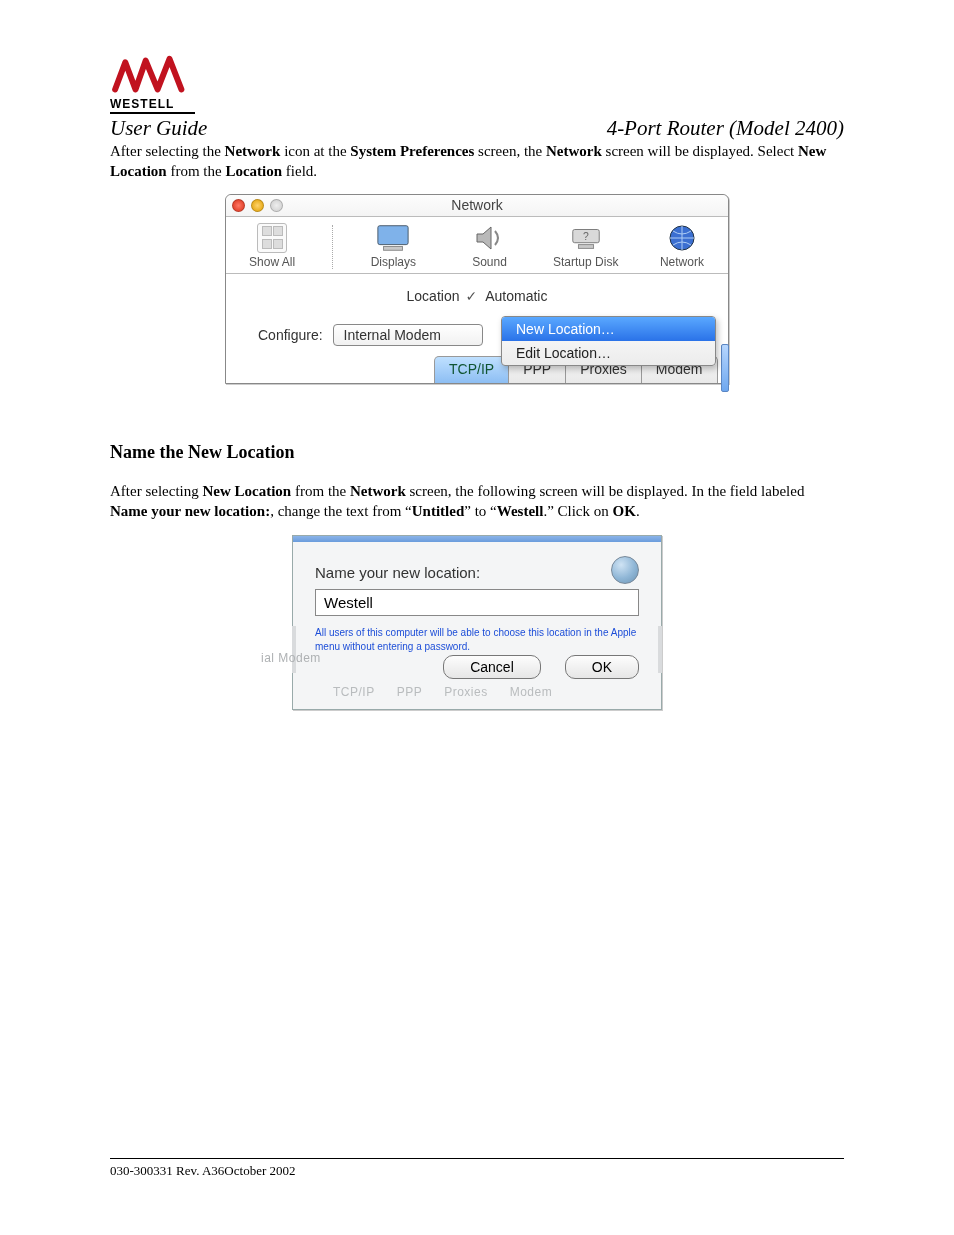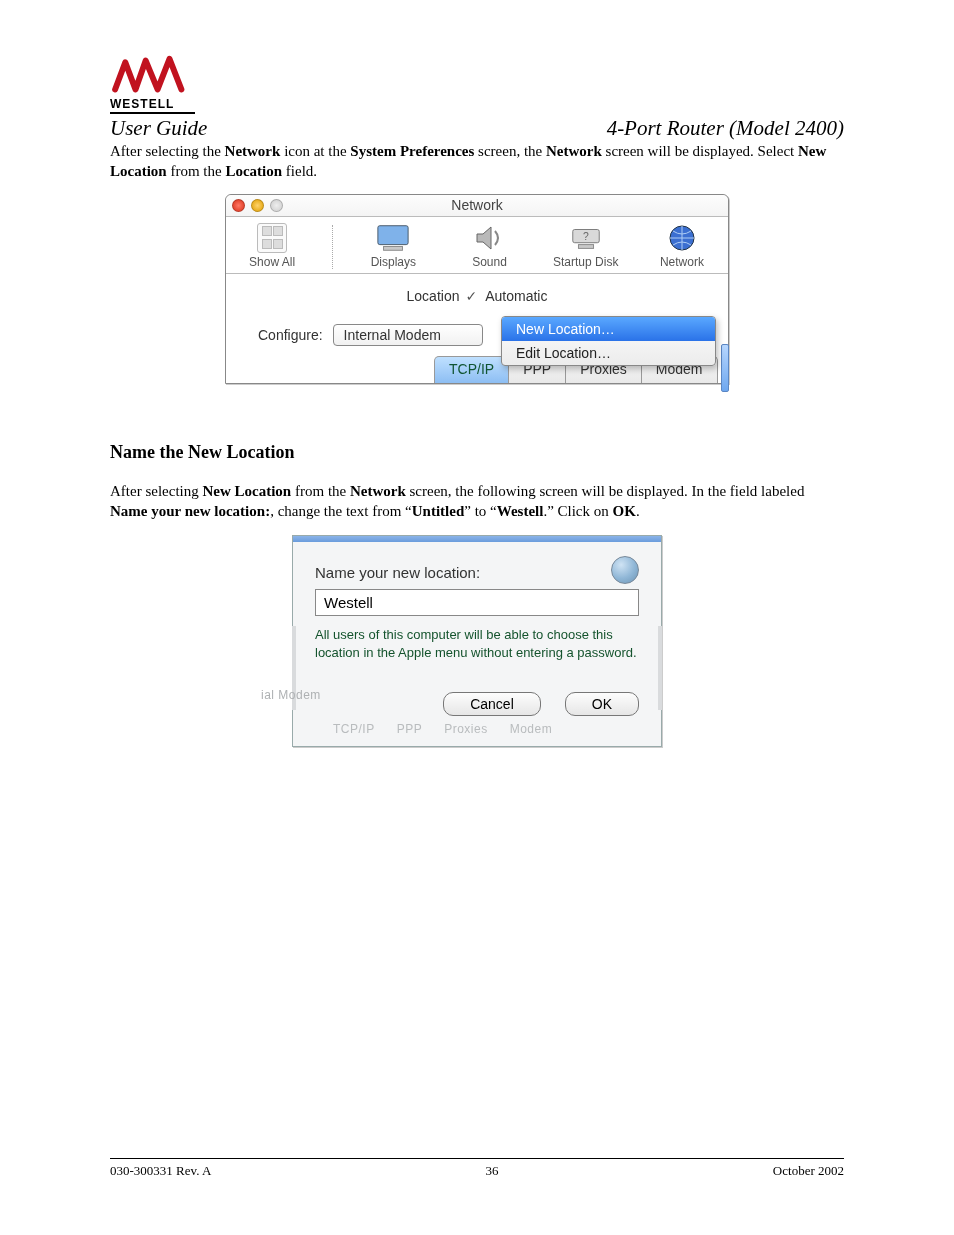--- a/index.html
+++ b/index.html
@@ -52,31 +52,31 @@
   .tabs .tab.active { background: linear-gradient(#bfe0ff,#8dbef3); color: #153; font-weight: 500; }
 
   .scrollend { position: absolute; right: -1px; top: 70px; width: 8px; height: 48px; background: linear-gradient(#b7d7ff,#6ea7ef); border: 1px solid #5a86c4; border-radius: 2px;}
 
   
   .namwin { width: 370px; margin: 14px auto 0 auto; border: 1px solid #9aa; background: #f4f5f6; font-family: "Lucida Grande", Arial, sans-serif; position: relative; padding: 18px 22px 10px 22px; box-shadow: 1px 1px 0 #ccc;}
   .namwin .topline { height: 6px; background: linear-gradient(#8ab3e8,#6a9cdc); position:absolute; top:0; left:0; right:0;}
   .namwin .prompt { font-size: 15px; color: #333; margin: 10px 0 8px 0;}
   .namwin .globe { position: absolute; right: 22px; top: 20px; width: 28px; height: 28px; border-radius: 50%; background: radial-gradient(circle at 35% 30%, #cfe3f4 0%, #8fb6d6 55%, #6c93b3 100%); border: 1px solid #789;}
   .namwin input.loc { width: 100%; font-size: 15px; padding: 4px 8px; border: 1px solid #888; background: #fff; margin-bottom: 10px; font-family: inherit;}
-  .namwin .note { font-size: 13px; color: #14532d; line-height: 1.35; margin-bottom: 31px;}
+  .namwin .note { font-size: 10px; color: #1d4ed8; line-height: 1.35; margin-bottom: 2px;}
   .namwin .btnrow { display: flex; justify-content: flex-end; gap: 24px; margin-bottom: 6px;}
   .namwin button { font-family: inherit; font-size: 14px; padding: 3px 26px; border: 1px solid #777; border-radius: 10px; background: linear-gradient(#fdfdfd,#e6e6e6); cursor: pointer;}
   .namwin .ghost-label { color: #aeb1b3; font-size: 12px; position: absolute; left: -32px; bottom: 44px; letter-spacing: .5px;}
   .namwin .ghost-tabs { color: #b9bcbe; font-size: 12px; display: flex; gap: 22px; margin-left: 18px; margin-top: 2px; letter-spacing: .5px;}
   .ghost-vline { position:absolute; left:-1px; top:90px; bottom:36px; width:4px; background:#d9dbdd; }
   .ghost-vline.r { left:auto; right:-1px; }
 
   
   .foot-sep { position: absolute; left: 110px; right: 110px; bottom: 76px; height: 1px; background: #000; }
-  .foot { position: absolute; left: 110px; right: 110px; bottom: 56px; display: flex; justify-content: space-between; font-size: 13px; }
+  .foot { position: absolute; left: 110px; right: 110px; bottom: 56px; display: flex; justify-content: flex-start; font-size: 13px; }
 </style>
 </head>
 <body>
 
 <div class="page">
 
   <div class="logo-block">
     <svg class="logo-w" viewBox="0 0 100 46">
       <path d="M6 40 L18 8 L30 40 L42 6 L56 40 L70 4 L84 40" stroke="#c1121f" stroke-width="7" fill="none" stroke-linejoin="round" stroke-linecap="round"></path>
     </svg>

